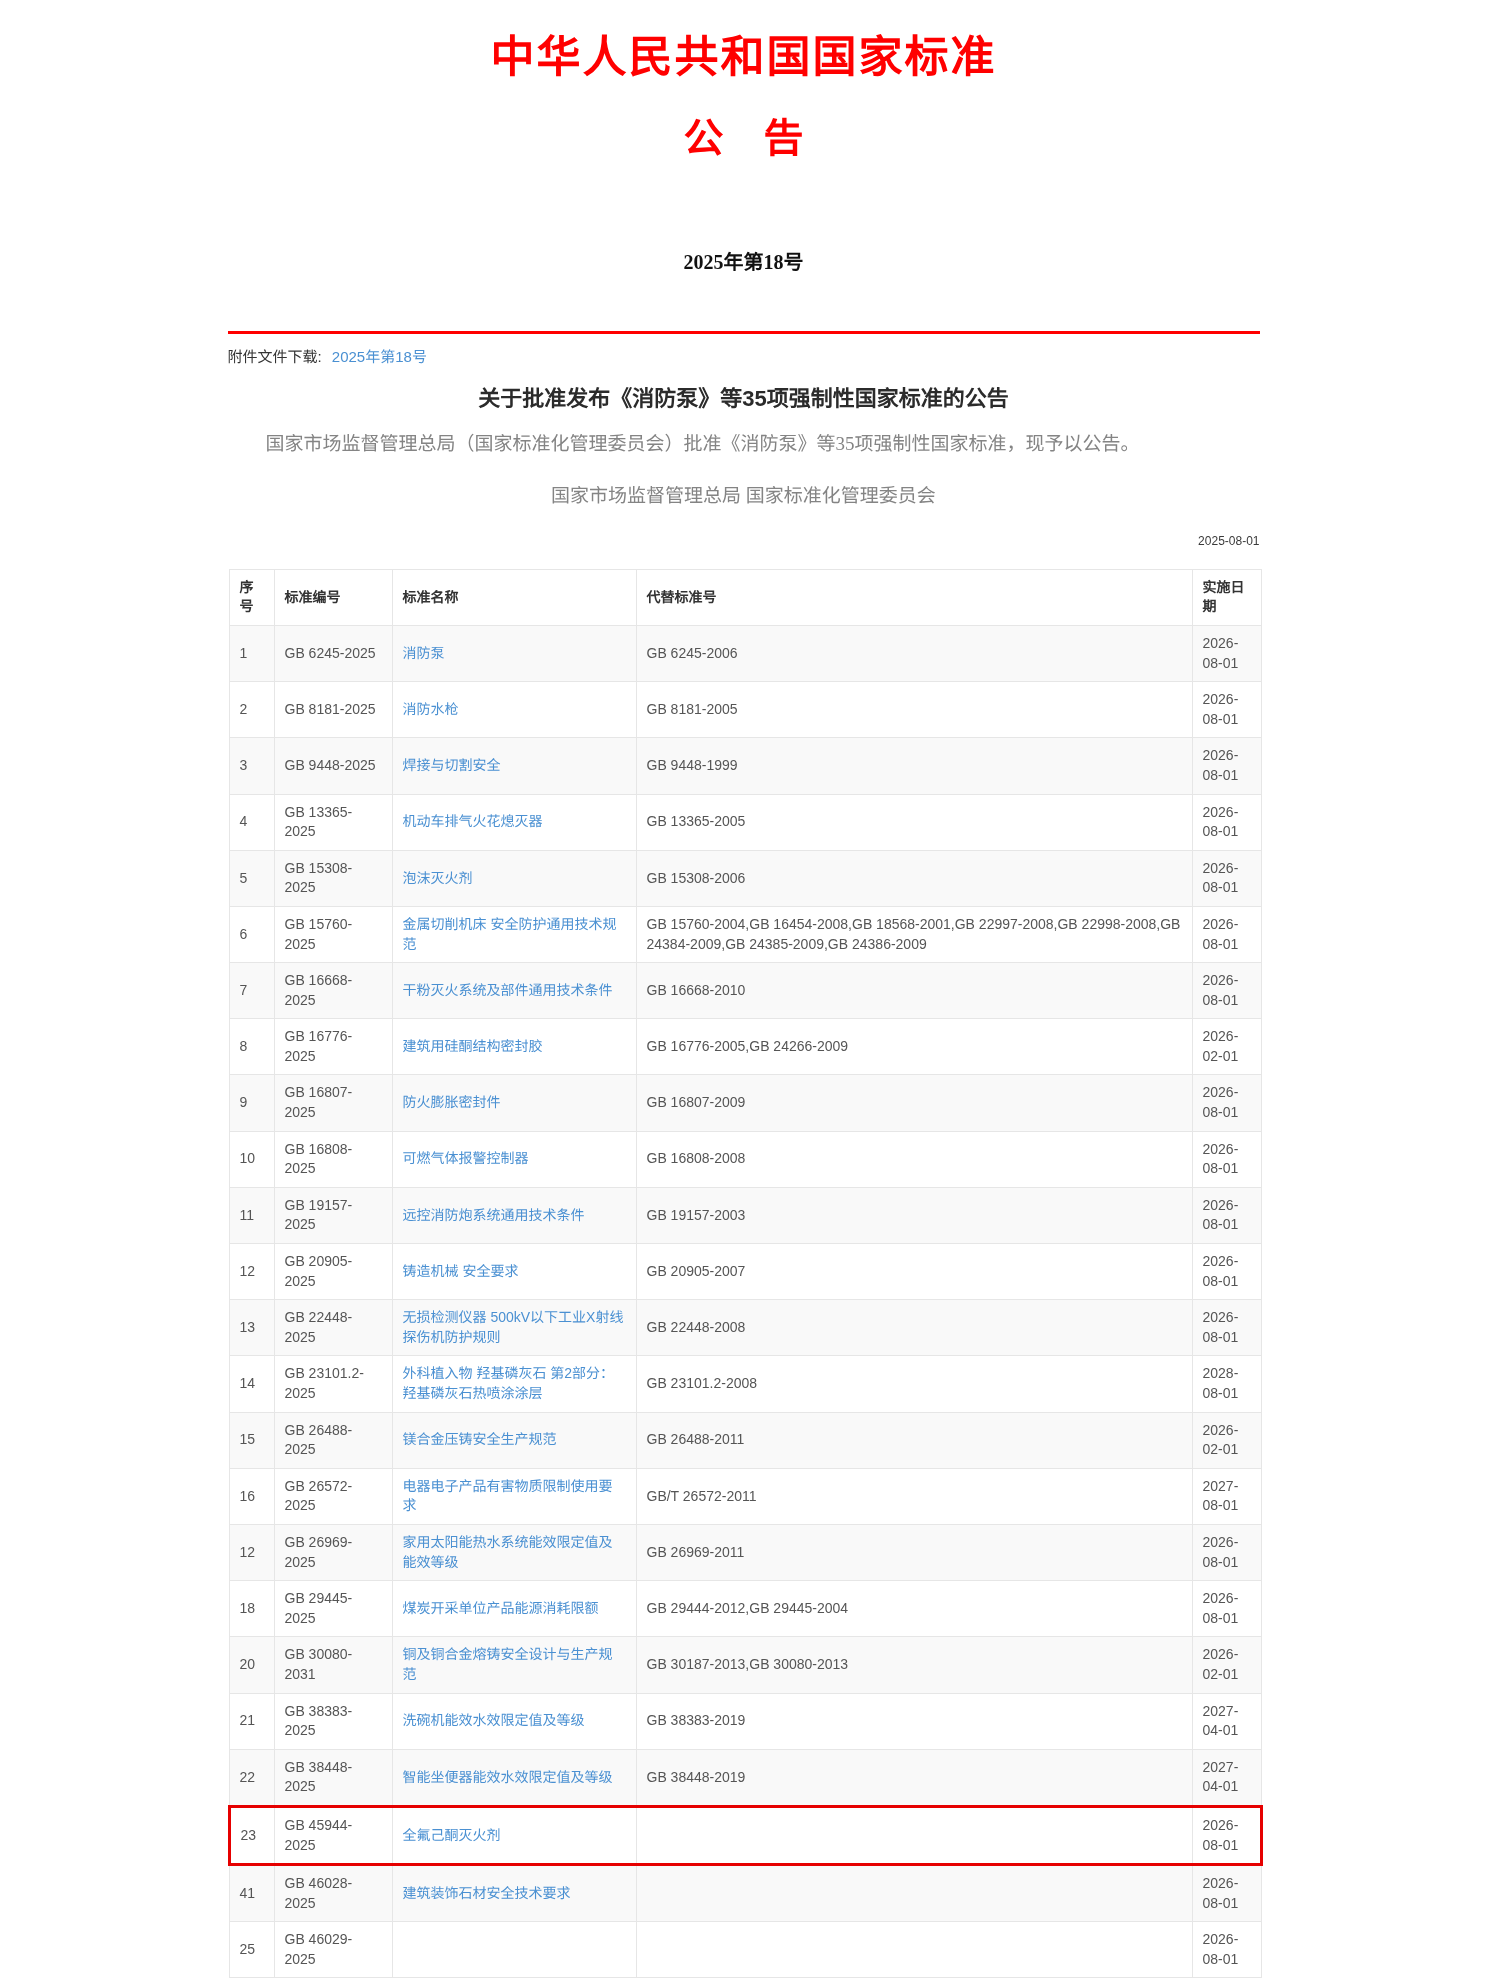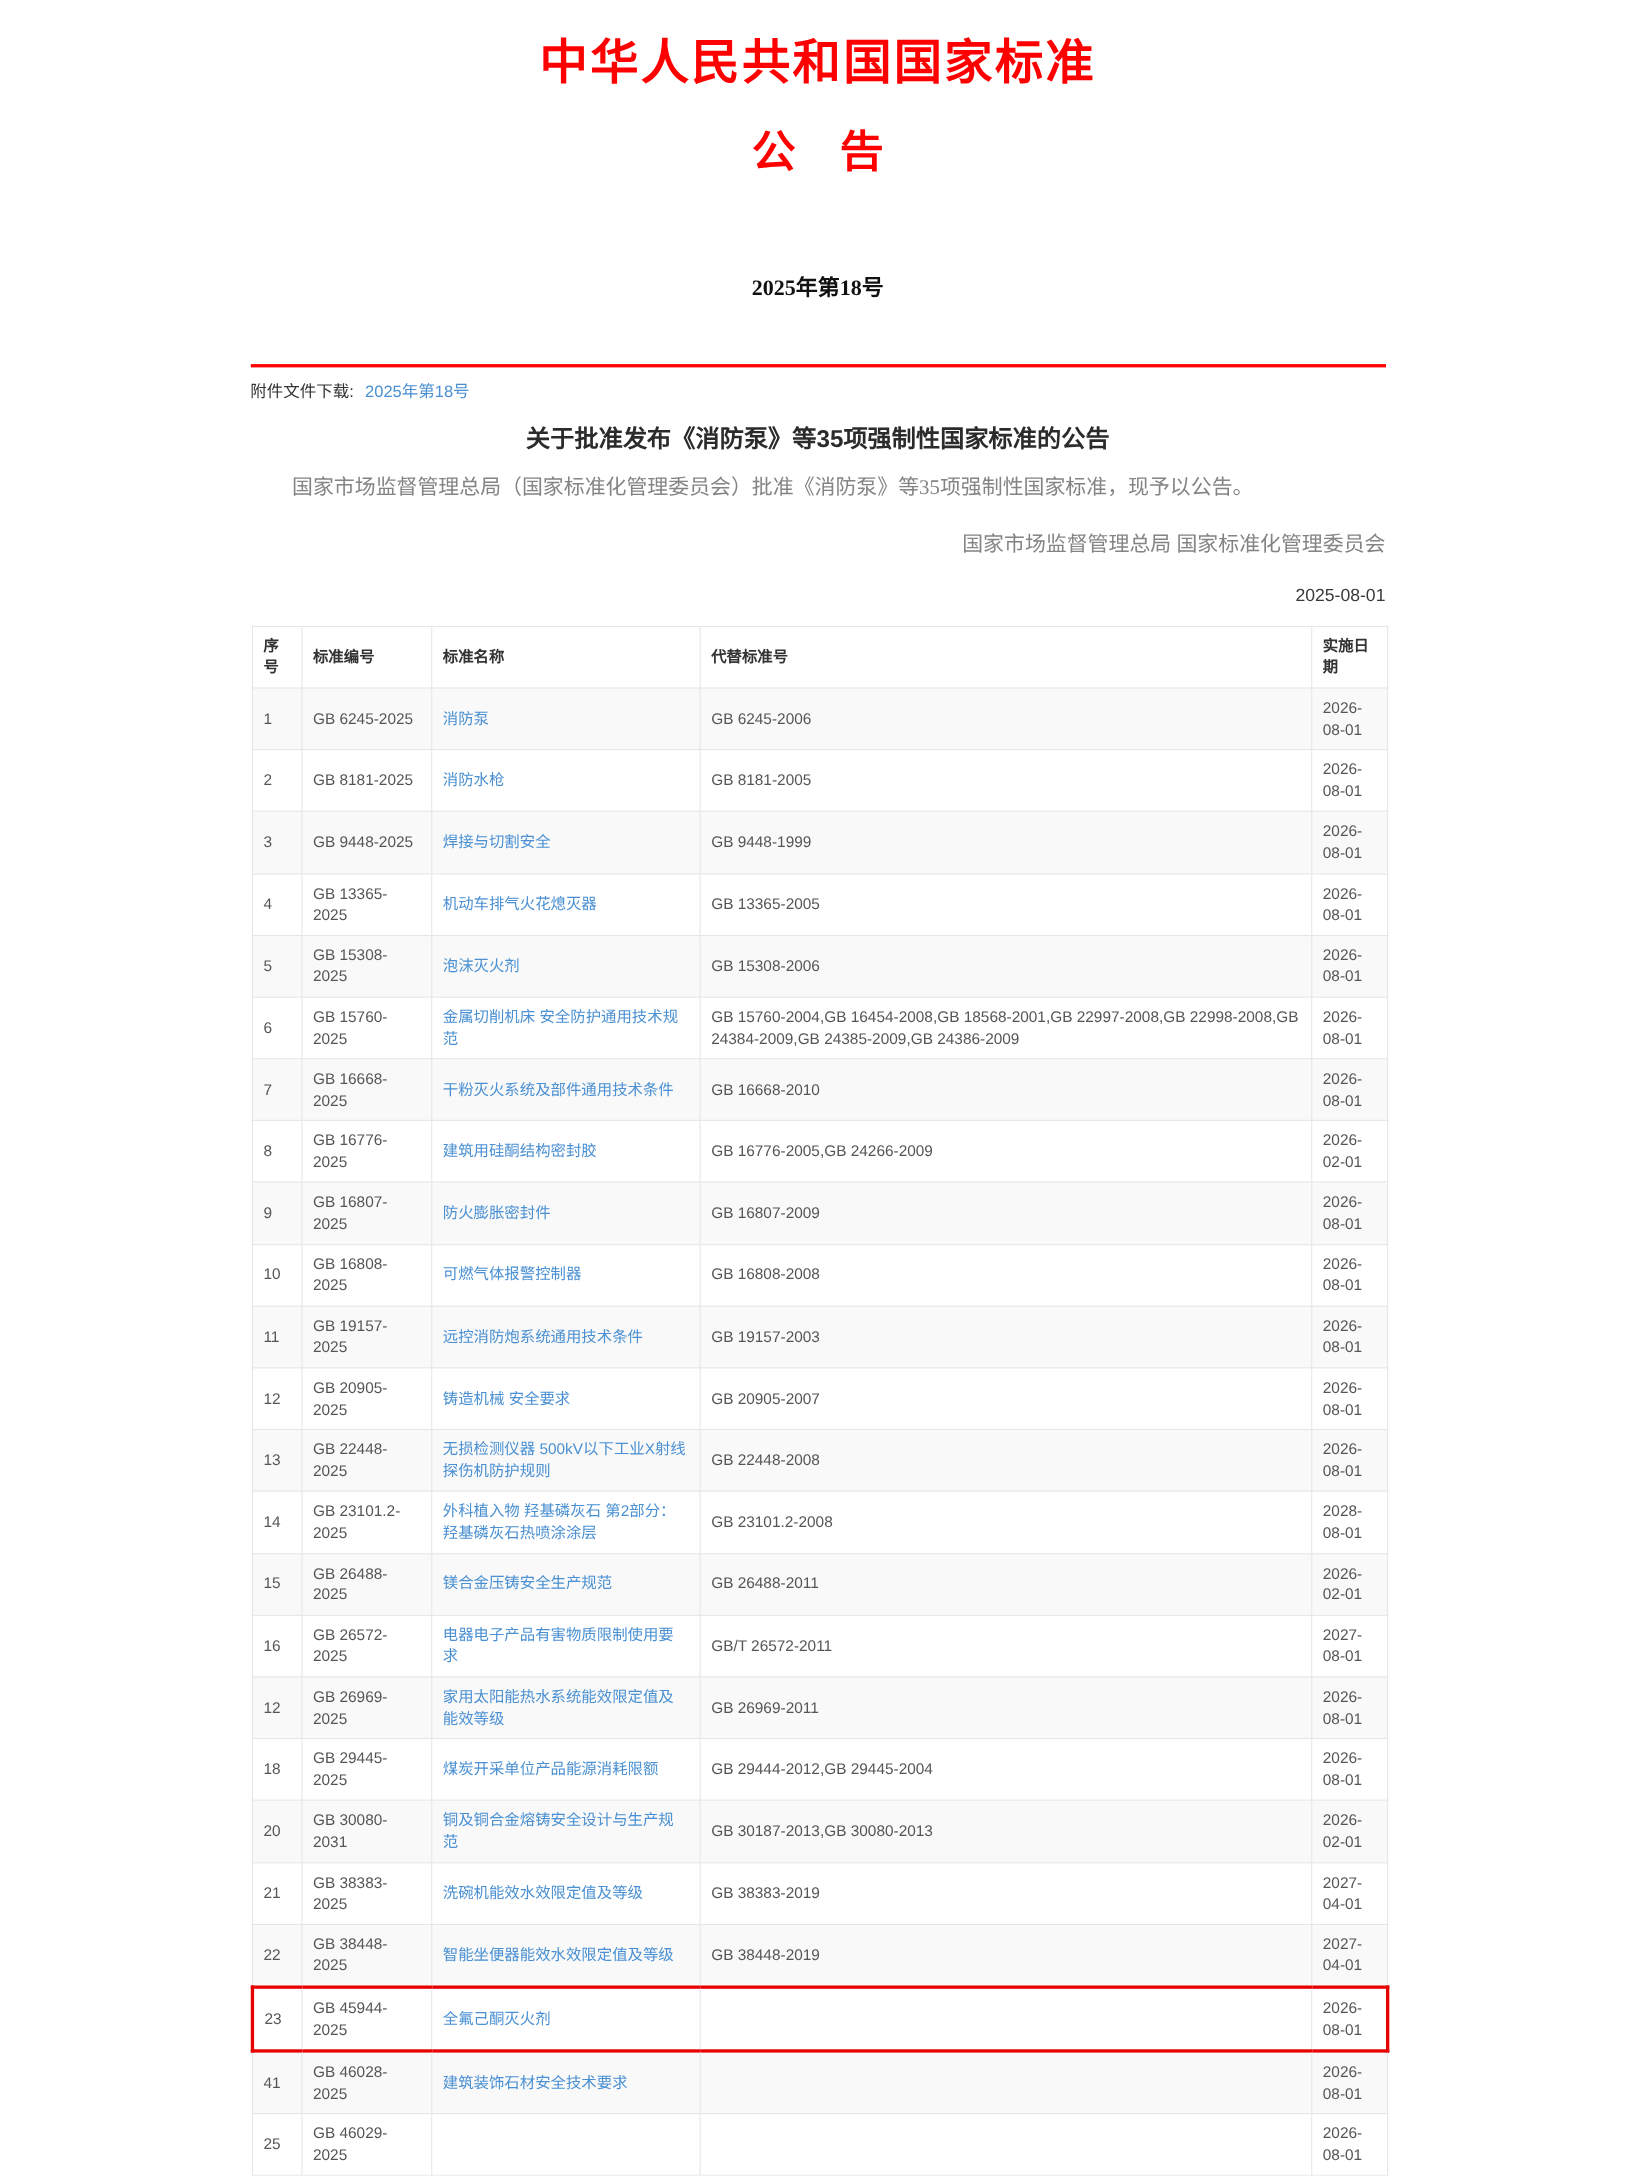--- a/index.html
+++ b/index.html
@@ -29,24 +29,24 @@
   .notice-title {
     margin: 16px 0 0; text-align: center; color: #2b2b2b;
     font-size: 22px; font-weight: bold; line-height: 30px;
   }
   .notice-body {
     margin: 16px 0 0; color: #848484; font-size: 19px; line-height: 28px;
     font-family: "Liberation Serif", "DejaVu Serif", serif;
     text-indent: 2em;
   }
   .signature {
-    margin-top: 24px; text-align: right; color: #848484; font-size: 19px;
+    margin-top: 24px; text-align: center; color: #848484; font-size: 19px;
     font-family: "Liberation Serif", "DejaVu Serif", serif; line-height: 28px;
   }
-  .pub-date { margin-top: 18px; text-align: right; color: #3a3a3a; font-size: 16px; line-height: 27px; }
+  .pub-date { margin-top: 18px; text-align: right; color: #3a3a3a; font-size: 12px; line-height: 27px; }
 
   table.standards { margin-top: 14px; width: 100%; border-collapse: collapse; table-layout: fixed; }
   table.standards th, table.standards td {
     border: 1px solid #e6e6e6; padding: 8px 10px; font-size: 14px;
     line-height: 1.4; text-align: left; vertical-align: middle; word-wrap: break-word;
   }
   table.standards th { color: #333333; font-weight: bold; background: #ffffff; }
   table.standards td { color: #555555; }
   table.standards tbody tr:nth-child(odd) { background: #f9f9f9; }
   table.standards tbody tr:nth-child(even) { background: #ffffff; }

